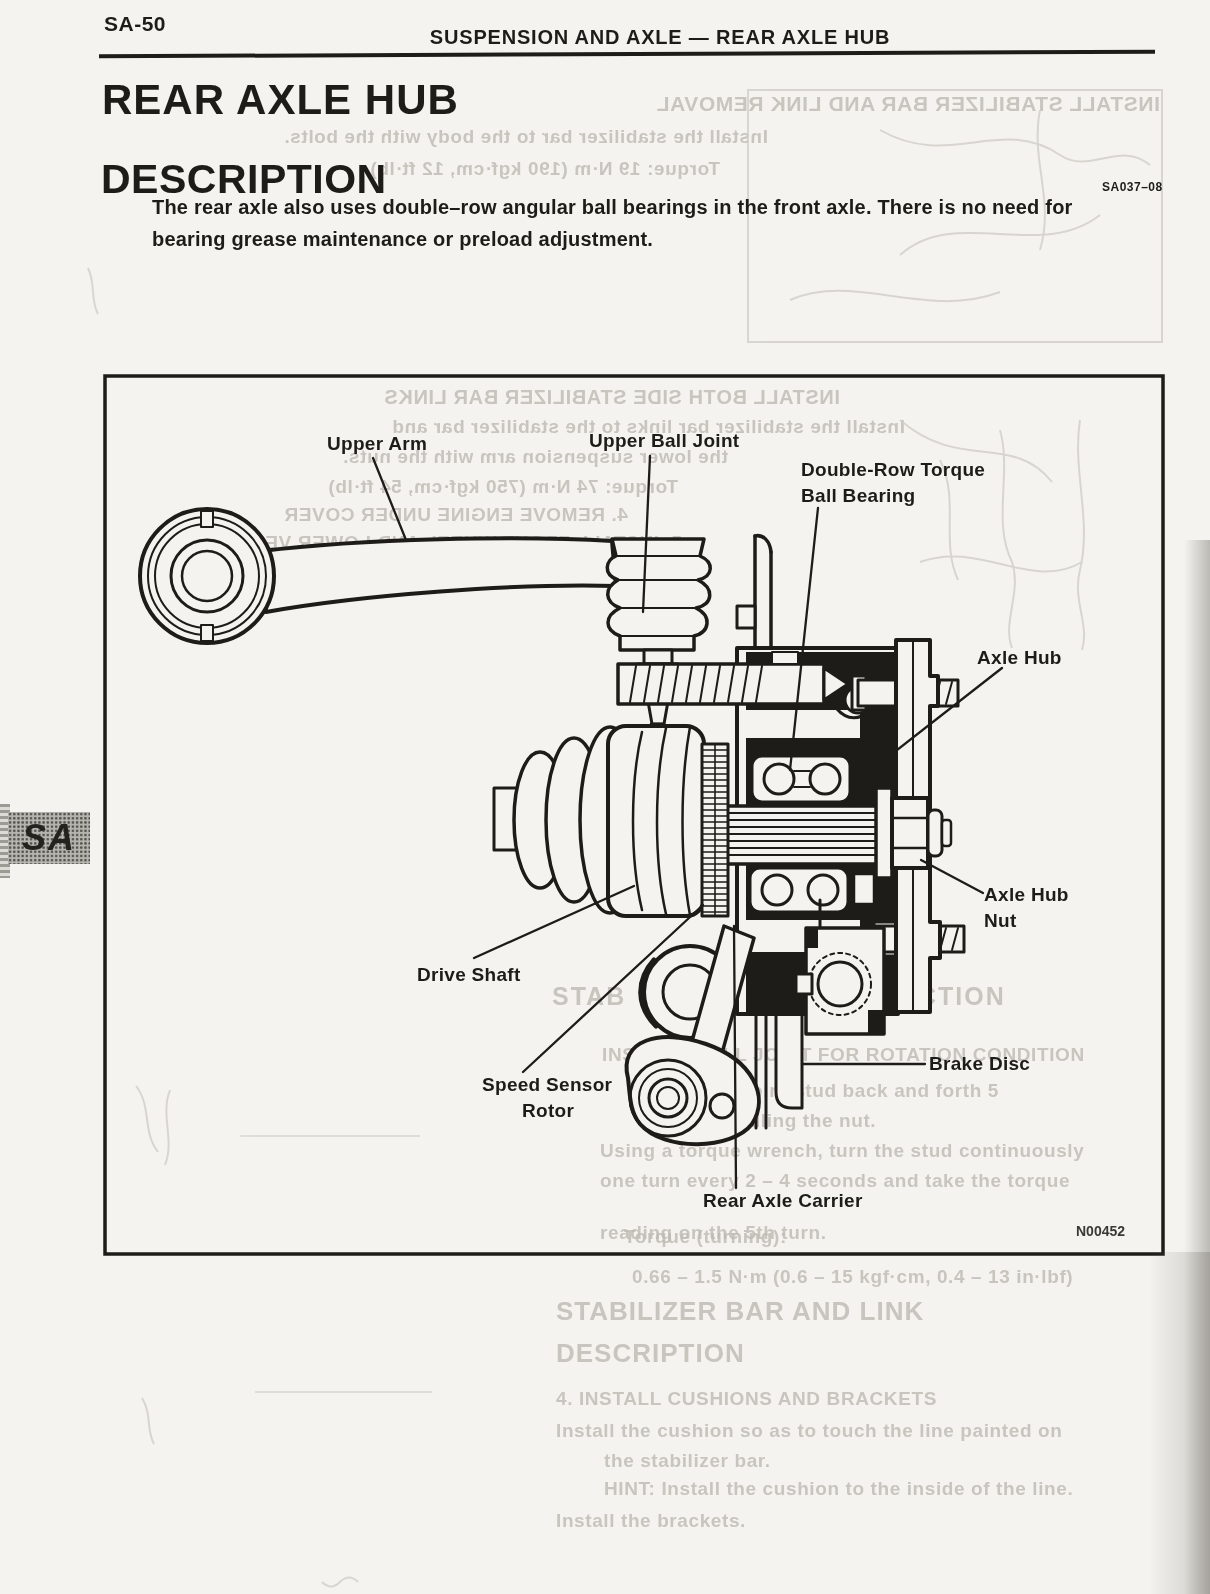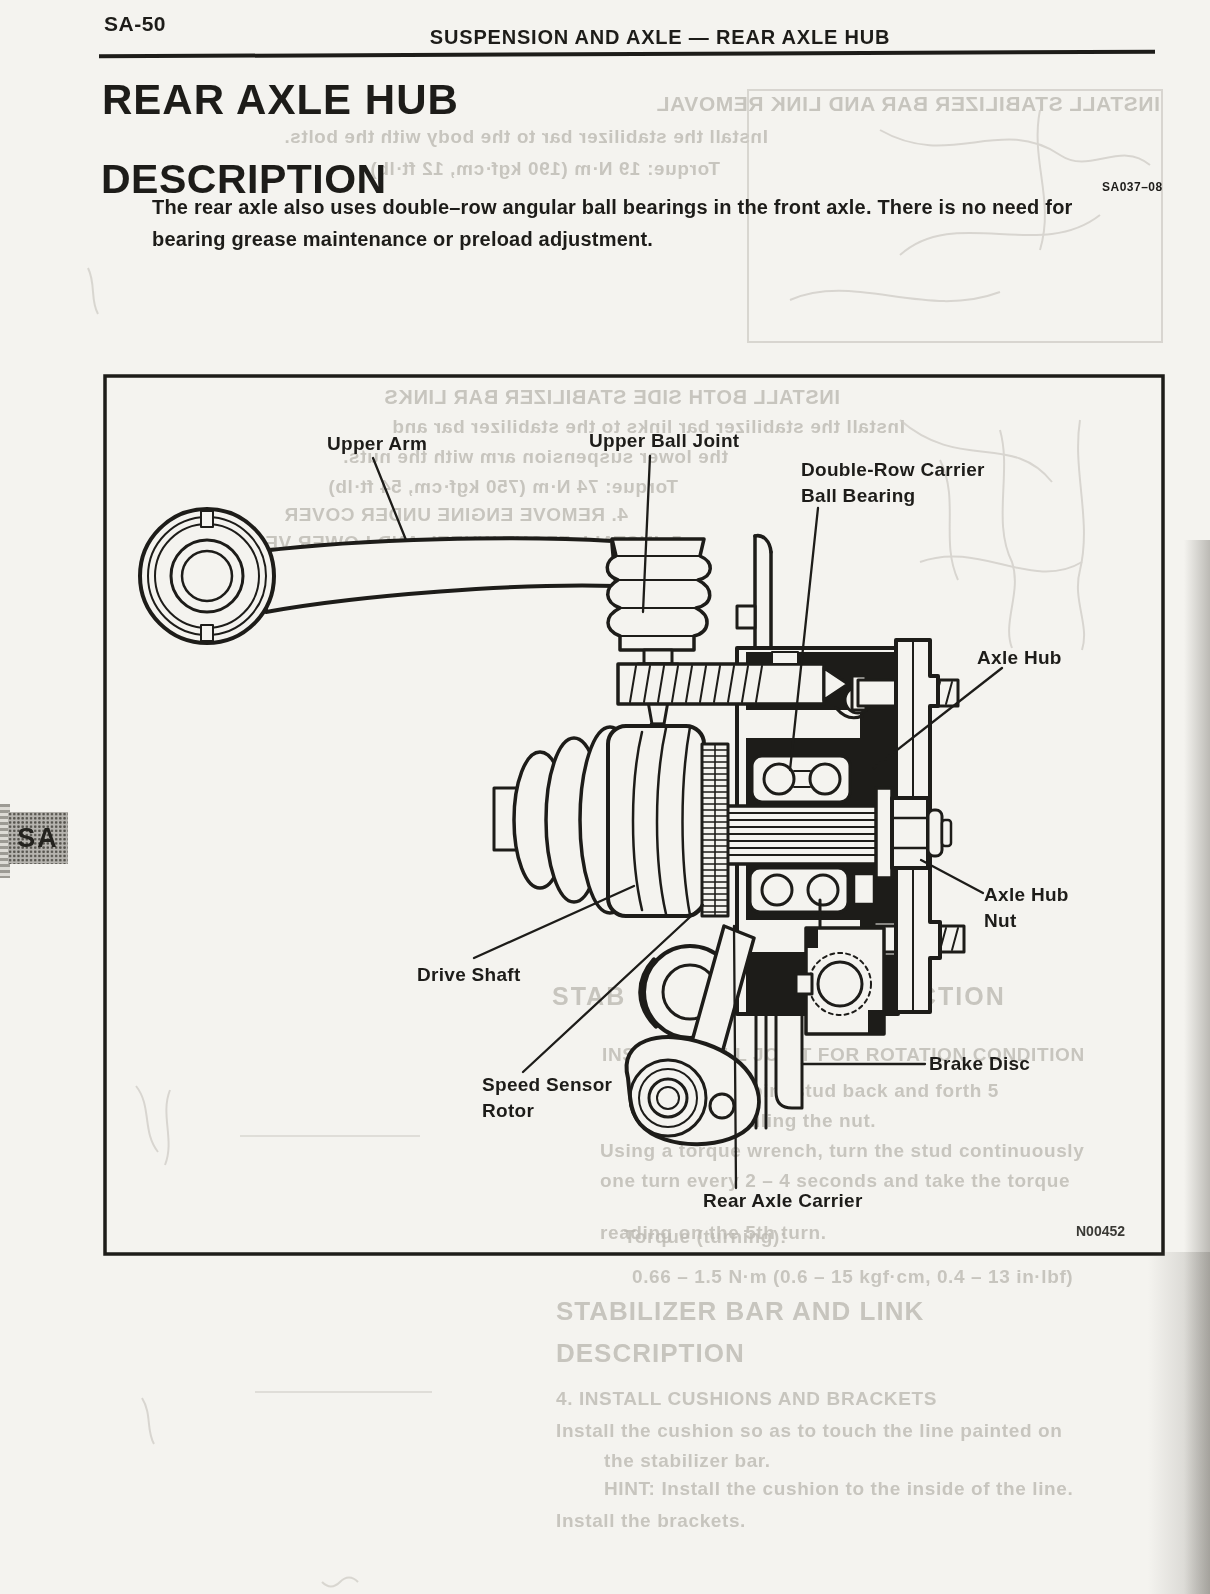--- a/index.html
+++ b/index.html
@@ -23,26 +23,26 @@
   .figure-code{left:1102px;top:180px;font-size:12px;font-weight:700;letter-spacing:.5px;}
   .figure-ref{left:1076px;top:1223px;font-size:14px;font-weight:600;color:#3a3935;}
   
   .fig-label{font-size:19px;font-weight:600;letter-spacing:.3px;line-height:26px;white-space:nowrap;}
   
   .ghost{position:absolute;color:#bdbab3;white-space:nowrap;font-weight:600;letter-spacing:.6px;opacity:.8;}
   .ghost.mir{transform:scaleX(-1);}
   .ghost.b{font-weight:700;}
   
   .sa-tab{
-    left:8px;top:812px;width:60px;height:52px;
+    left:8px;top:812px;width:82px;height:52px;
     background-color:#b6b4af;
     background-image:radial-gradient(#55534d 1.1px, transparent 1.35px);
     background-size:4.2px 4.2px;
     display:flex;align-items:center;justify-content:center;
-    font-size:27px;font-weight:700;letter-spacing:2px;color:#23221e;
+    font-size:36px;font-weight:700;letter-spacing:2px;color:#23221e;font-style:italic;
   }
   .edge-stripes{
     left:0;top:804px;width:10px;height:74px;
     background:repeating-linear-gradient(180deg,#8d8b84 0 3px,#d9d7d1 3px 6px);
     opacity:.85;
   }
   .right-shadow{
     left:1184px;top:540px;width:26px;height:1054px;
     background:linear-gradient(90deg, rgba(110,107,100,0), rgba(110,107,100,.42));
   }
@@ -259,32 +259,32 @@
 <div class="abs doc-title">REAR AXLE HUB</div>
 <div class="abs section-heading">DESCRIPTION</div>
 <div class="abs body-line l1">The rear axle also uses double–row angular ball bearings in the front axle. There is no need for</div>
 <div class="abs body-line l2">bearing grease maintenance or preload adjustment.</div>
 <div class="abs figure-code">SA037–08</div>
 <div class="abs figure-ref">N00452</div>
 
 <div class="abs fig-label" style="left:327px;top:431px;">Upper Arm</div>
 <div class="abs fig-label" style="left:589px;top:428px;">Upper Ball Joint</div>
 <div class="abs fig-label" style="left:801px;top:457px;">
-  <span style="display:block;">Double-Row Carrier</span>
+  <span style="display:block;">Double-Row Torque</span>
   <span style="display:block;">Ball Bearing</span>
 </div>
 <div class="abs fig-label" style="left:977px;top:645px;">Axle Hub</div>
 <div class="abs fig-label" style="left:984px;top:882px;">
   <span style="display:block;">Axle Hub</span>
   <span style="display:block;">Nut</span>
 </div>
 <div class="abs fig-label" style="left:417px;top:962px;">Drive Shaft</div>
 <div class="abs fig-label" style="left:482px;top:1072px;">
   <span style="display:block;">Speed Sensor</span>
-  <span style="display:block;">Rotor</span>
+  <span style="display:block;margin-left:40px;">Rotor</span>
 </div>
 <div class="abs fig-label" style="left:929px;top:1051px;">Brake Disc</div>
 <div class="abs fig-label" style="left:703px;top:1188px;">Rear Axle Carrier</div>
 
 <div class="abs edge-stripes"></div>
 <div class="abs sa-tab">
   <span>SA</span>
 </div>
 <div class="abs right-shadow"></div>
 <div class="abs right-shadow2"></div>

